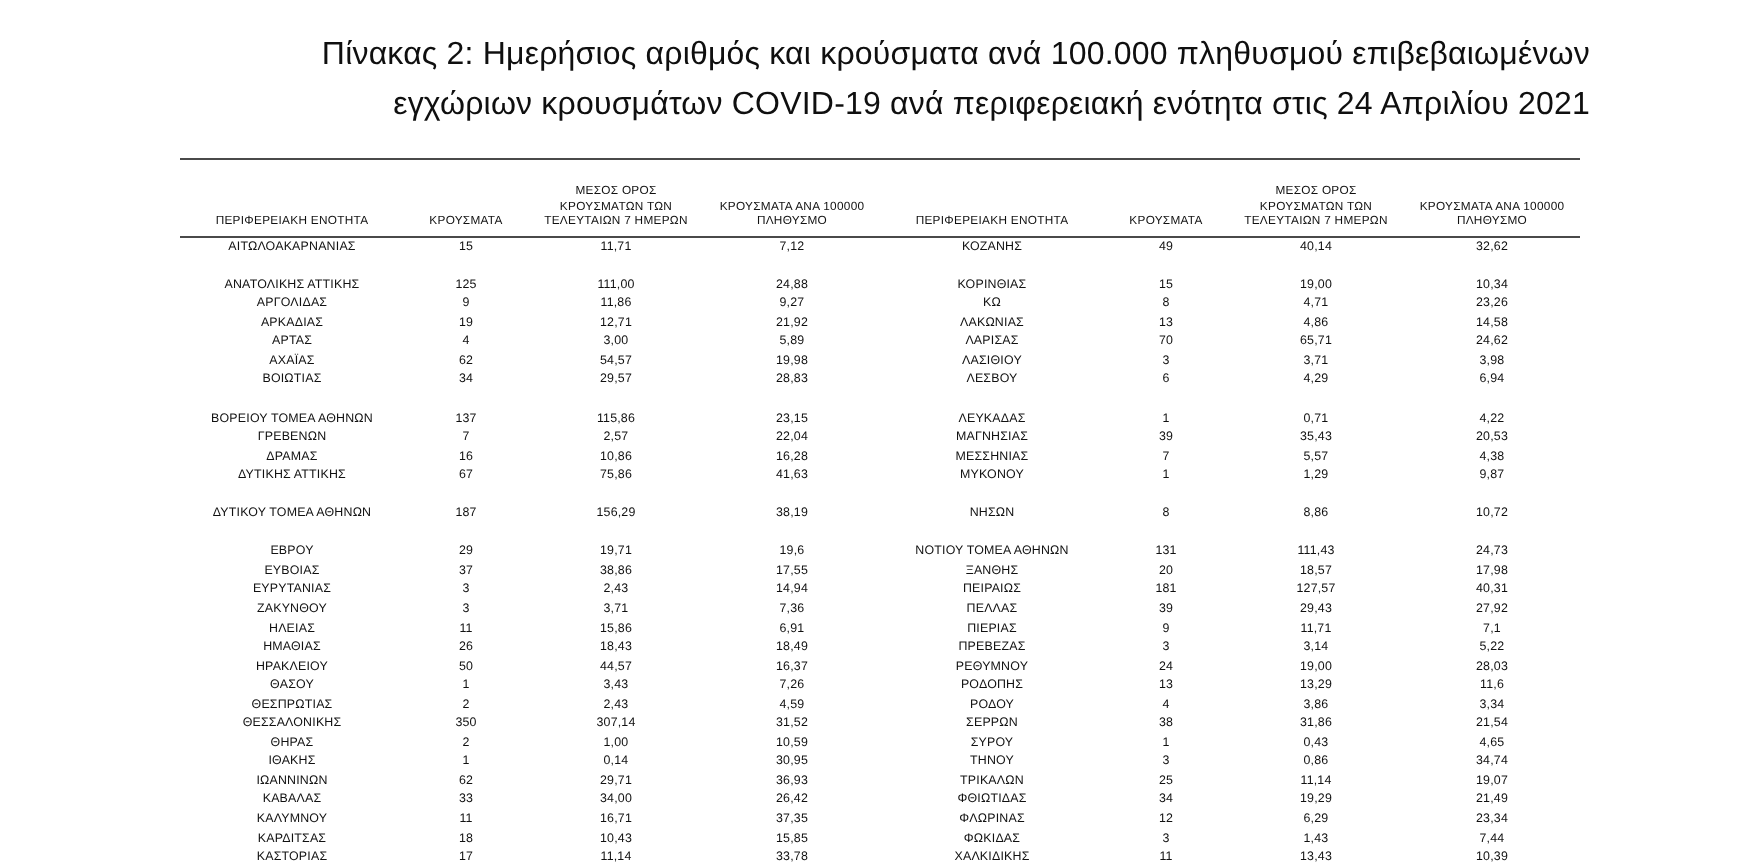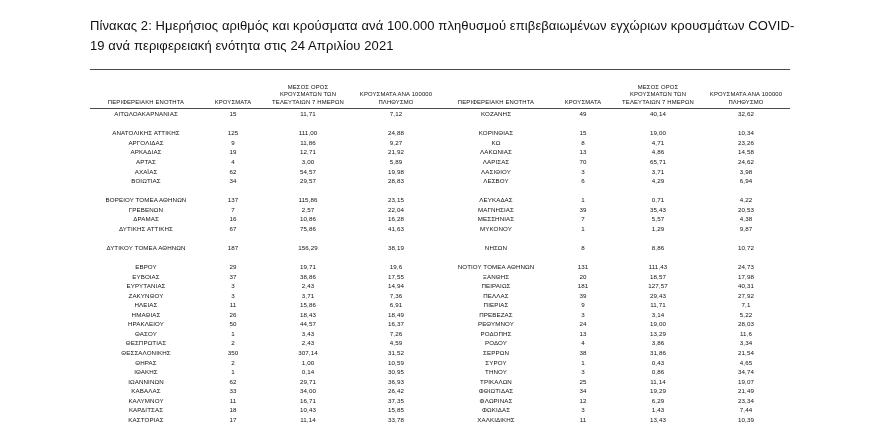--- a/index.html
+++ b/index.html
@@ -12,27 +12,27 @@
     overflow:hidden;
   }
   .page{
     position:relative;
     width:880px;height:432px;
     box-sizing:border-box;
     padding:16px 22px 0 90px;
   }
   
   .caption{
-    font-size:13px;
+    font-size:16px;
     line-height:1.55;
     color:#0f0f0f;
     letter-spacing:0.1px;
     max-width:705px;
     margin:0 0 13px 0;
-    text-align:left;
+    text-align:right;
   }
   
   .table-wrap{
     position:relative;
     width:700px;
     border-top:1.4px solid #4a4a4a;
   }
   table.tbl{
     border-collapse:collapse;
     width:700px;

